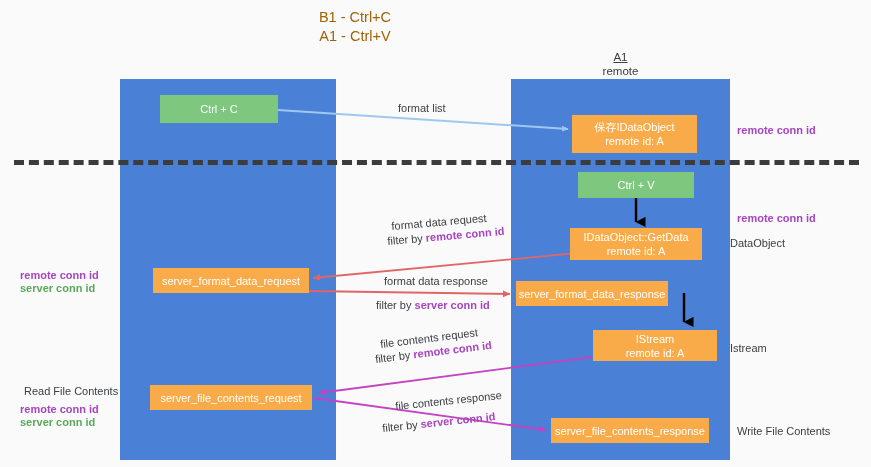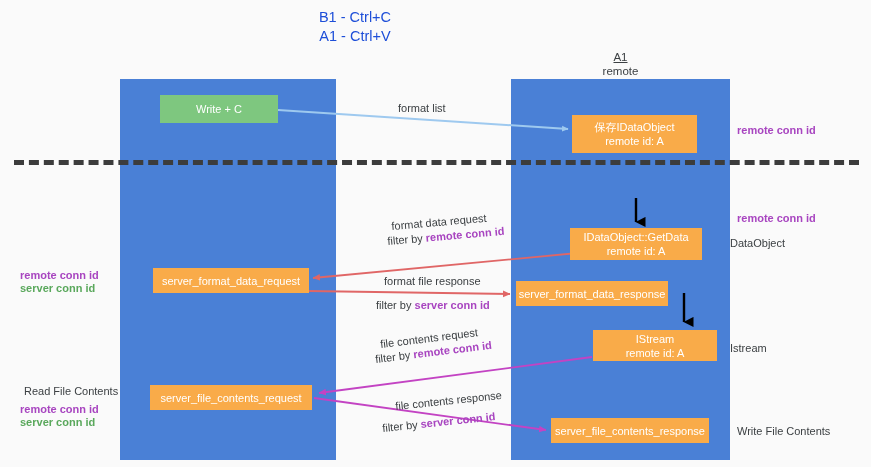--- a/index.html
+++ b/index.html
@@ -22,21 +22,21 @@
     height: 467px;
   }
   .abs { position: absolute; }
 
   
   .title {
     width: 710px;
     text-align: center;
     font-size: 14.5px;
     line-height: 19px;
-    color: #1d4ed8;
+    color: #a16207;
     white-space: pre;
   }
 
   
   .col-head {
     text-align: center;
     font-size: 11.5px;
     line-height: 14px;
     color: #3c4043;
     white-space: pre;
@@ -135,28 +135,31 @@
     <path d="M684,293 L684,322" stroke="#000000" stroke-width="2.4" fill="none" marker-end="url(#ah-black)"></path>
 
     <line x1="592" y1="357" x2="319" y2="393" stroke="#c343c3" stroke-width="1.8" marker-end="url(#ah-magenta)"></line>
 
     <line x1="314" y1="398" x2="546" y2="430" stroke="#c343c3" stroke-width="1.8" marker-end="url(#ah-magenta)"></line>
   </svg>
 
   <div class="abs divider" style="left:14px; top:160px; width:845px;"></div>
 
   <div class="abs box green" style="left:160px; top:95px; width:118px; height:28px;">
-    <span>Write + C</span>
+    <span>Ctrl + C</span>
   </div>
 
   <div class="abs box orange" style="left:572px; top:115px; width:125px; height:38px;">
     <span>保存IDataObject</span>
     <span>remote id: A</span>
   </div>
 
+  <div class="abs box green" style="left:578px; top:172px; width:116px; height:26px;">
+    <span>Ctrl + V</span>
+  </div>
 
   <div class="abs box orange" style="left:570px; top:228px; width:132px; height:32px;">
     <span>IDataObject::GetData</span>
     <span>remote id: A</span>
   </div>
 
   <div class="abs box orange" style="left:516px; top:281px; width:152px; height:25px;">
     <span>server_format_data_response</span>
   </div>
 
@@ -178,21 +181,21 @@
   </div>
 
   <div class="abs lbl" style="left:398px; top:101px;">format list</div>
 
   <div class="abs lbl lbl-rot" style="left:392px; top:219px; transform:rotate(-5deg);">format data request</div>
   <div class="abs lbl-row lbl-rot" style="left:388px; top:234px; transform:rotate(-5deg);">
     <span class="lbl plain">filter by </span>
     <span class="lbl purple">remote conn id</span>
   </div>
 
-  <div class="abs lbl" style="left:384px; top:274px;">format file response</div>
+  <div class="abs lbl" style="left:384px; top:274px;">format data response</div>
   <div class="abs lbl-row" style="left:376px; top:298px;">
     <span class="lbl plain">filter by </span>
     <span class="lbl purple">server conn id</span>
   </div>
 
   <div class="abs lbl lbl-rot" style="left:381px; top:337px; transform:rotate(-7deg);">file contents request</div>
   <div class="abs lbl-row lbl-rot" style="left:376px; top:352px; transform:rotate(-7deg);">
     <span class="lbl plain">filter by </span>
     <span class="lbl purple">remote conn id</span>
   </div>

